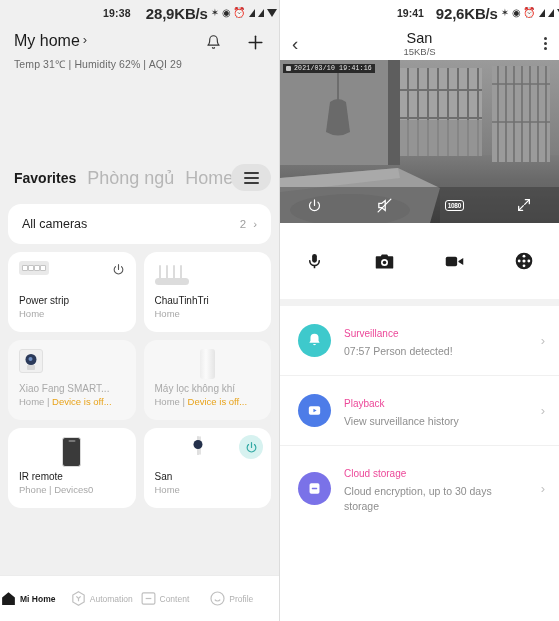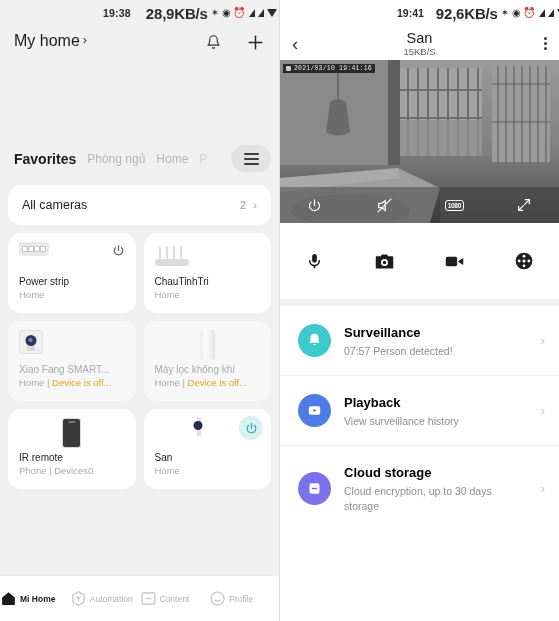--- a/index.html
+++ b/index.html
@@ -40,21 +40,21 @@
   .chev-sm { font-size: 13px; color: #3a3a3a; margin-left: 3px; }
   .hdr-actions { margin-left: auto; display: flex; align-items: center; gap: 22px; }
   .icon-btn { width: 20px; height: 20px; display:flex; align-items:center; justify-content:center; }
   .home-sub { font-size: 10.5px; color: #6a6a6a; margin-top: 5px; letter-spacing: .1px;}
 
   .tabs-row {
     display: flex; align-items: center; gap: 11px;
     padding: 0 10px 0 14px; height: 34px; margin-top: 82px;
     position: relative;
   }
-  .tab { font-size: 12px; color: #b6b6b6; white-space: nowrap; }
+  .tab { font-size: 18px; color: #b6b6b6; white-space: nowrap; }
   .tab.active { color: #1b1b1b; font-weight: 600; font-size: 14px; }
   .tab.fade { color: #cfcfcf; }
   .hamburger {
     position: absolute; right: 8px; top: 3px;
     width: 40px; height: 27px; border-radius: 14px;
     background: #e2e2e2; display: flex; align-items: center; justify-content: center;
     flex-direction: column; gap: 3px;
   }
   .hb-line { width: 15px; height: 2px; background: #3b3b3b; border-radius:1px; }
 
@@ -143,21 +143,21 @@
   .action-row { height:76px; display:flex; align-items:center; justify-content:space-around; background:#fff;}
   .act { width:30px;height:30px;display:flex;align-items:center;justify-content:center;color:#1e1e1e;}
   .divider { height:7px; background:#f2f2f2; }
 
   .feature {
     display:flex; align-items:center; gap:13px; padding: 17px 14px 17px 18px;
     position: relative; min-height: 66px;
   }
   .f-icon { width:33px;height:33px;border-radius:50%;display:flex;align-items:center;justify-content:center;flex:0 0 33px;}
   .f-text { flex:1; }
-  .f-title { font-size:13px; color:#000000;font-weight:bold; }
+  .f-title { font-size:10px; color:#ec4899; }
   .f-desc { font-size:10.5px; color:#8e8e8e; margin-top:3px; line-height:1.35; max-width:195px;}
   .f-chev { color:#c2c2c2; font-size:13px; }
   .f-sep { height:1px; background:#f0f0f0; margin-left:0; }
 </style>
 </head>
 <body>
 
 <div class="screens">
 
   <div class="left">
@@ -190,20 +190,21 @@
               </svg>
           </span>
           <span class="icon-btn">
             <svg width="19" height="19" viewBox="0 0 24 24" stroke="#222" stroke-width="1.9" stroke-linecap="round">
                 <line x1="12" y1="4" x2="12" y2="20"></line>
                 <line x1="4" y1="12" x2="20" y2="12"></line>
               </svg>
           </span>
         </span>
       </div>
+      <div class="home-sub">Temp 31℃ | Humidity 62% | AQI 29</div>
     </div>
 
     <div class="tabs-row">
       <span class="tab active">Favorites</span>
       <span class="tab">Phòng ngủ</span>
       <span class="tab">Home</span>
       <span class="tab fade">P</span>
       <span class="hamburger">
         <span class="hb-line"></span>
         <span class="hb-line"></span>

